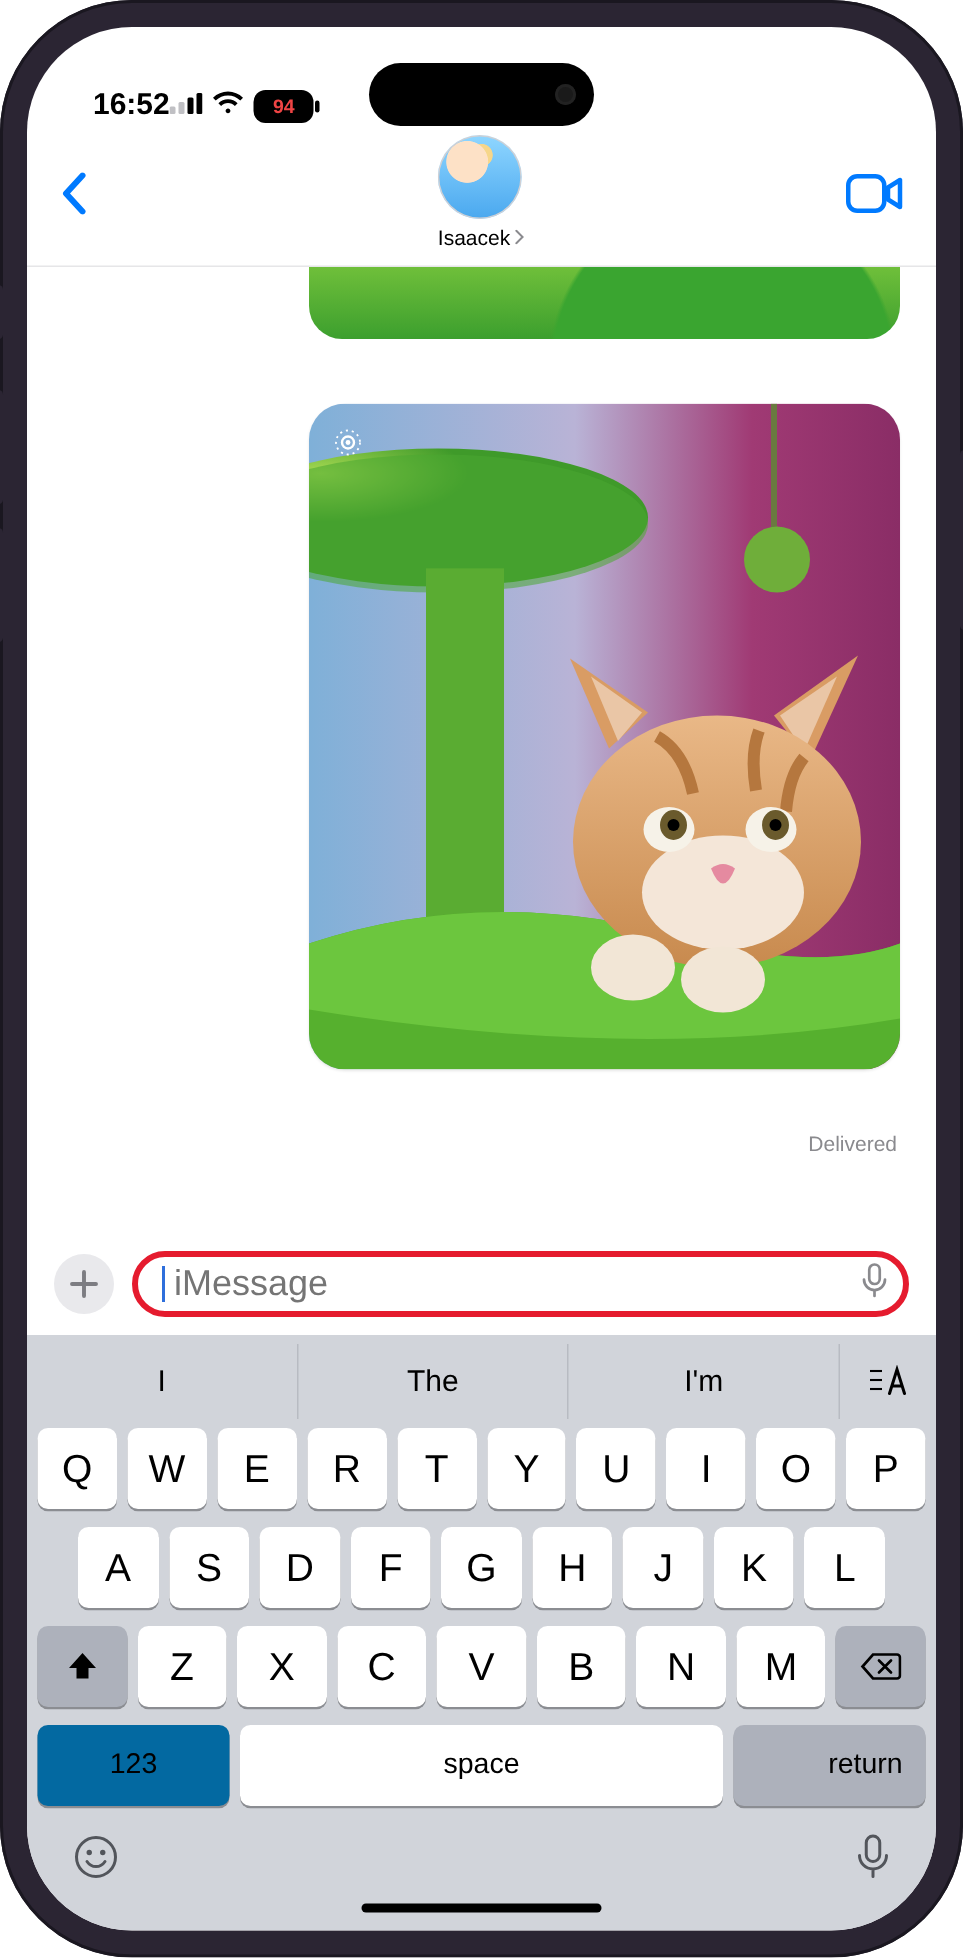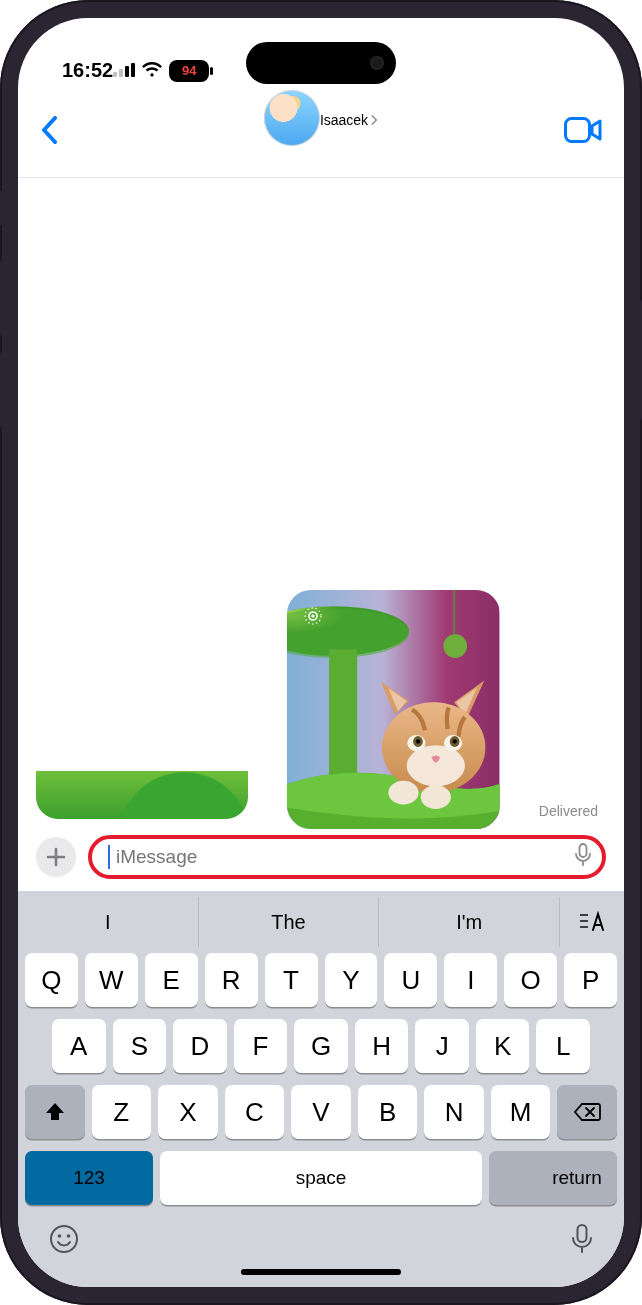--- a/index.html
+++ b/index.html
@@ -97,41 +97,41 @@
     display: flex;
     align-items: center;
     position: relative;
     border-bottom: 1px solid #e6e6e8;
     padding: 0 22px;
   }
   .nav .back { color:#007aff; }
   .nav .video { color:#007aff; margin-left:auto; }
   .contact {
     position:absolute; top:4px; left:50%; transform:translateX(-50%);
-    display:flex; flex-direction:row; align-items:center;
+    display:flex; flex-direction:column; align-items:flex-start;
   }
   .avatar {
     width:56px;height:56px;border-radius:50%;
     background: radial-gradient(circle at 35% 32%, #fde1c6 0 26%, transparent 27%),
                 radial-gradient(circle at 52% 24%, #f6d68a 0 14%, transparent 15%),
                 linear-gradient(#8fd6ff,#4aa8ef);
     box-shadow:0 0 0 1px #d0d0d4 inset;
   }
   .contact-name {
     font-size:14px; color:#000; margin-top:4px;
     display:flex;align-items:center;gap:2px;
   }
   .contact-name svg{width:8px;height:10px;}
 
   
   .conv {
     flex:1;
     background:#fff;
     padding: 0 18px 0 18px;
-    display:flex; align-items:flex-end;
+    display:flex; flex-direction:column; align-items:flex-end;
     overflow:hidden;
     gap:33px;
   }
   .bubble-peek {
     align-self:flex-end;
     width: 394px; height: 48px;
     border-radius: 0 0 22px 22px;
     background:
       radial-gradient(circle at 70% 140%, #3aa530 0 40%, transparent 41%),
       linear-gradient(#6fbf3a,#3c9f2e);
@@ -176,21 +176,21 @@
     border-radius:22px;
     background:#fff;
     border:4px solid #e51b2e;  
     display:flex;align-items:center;
     padding:0 10px 0 16px;
     position:relative;
   }
   .input-inner{
     flex:1;
     border:none;outline:none;
-    font-size:19px;
+    font-size:24px;
     color:#8a8a8e;
     background:transparent;
   }
   .caret{
     width:2px;height:24px;background:#2e6fdc;
     margin-right:4px;
   }
   .mic-inline{color:#8a8a8e;}
 
   

